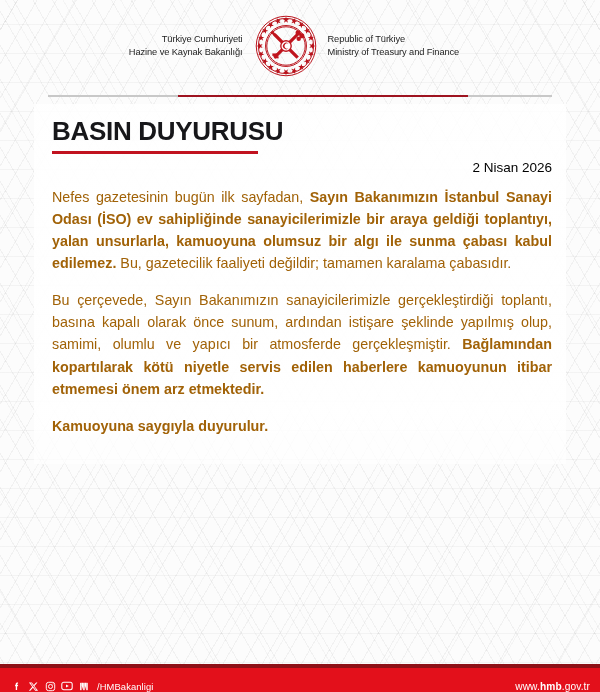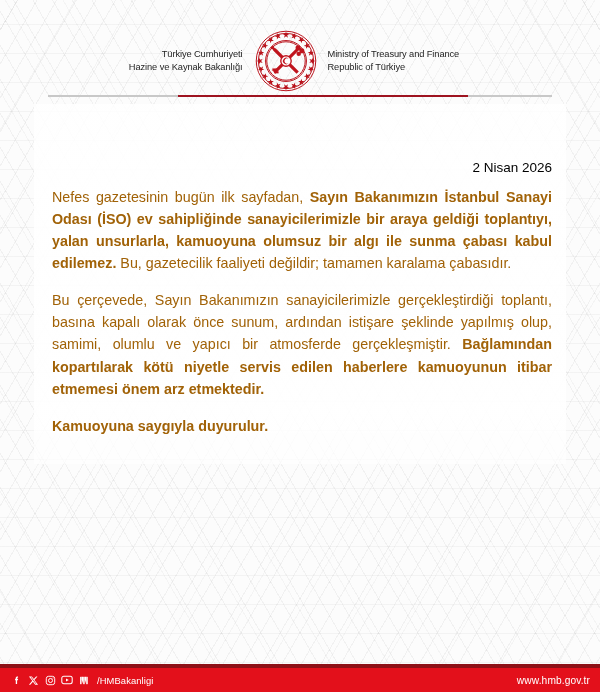--- a/index.html
+++ b/index.html
@@ -53,21 +53,21 @@
     pointer-events: none;
   }
 
   
   .header {
     position: absolute;
     left: 0; top: 0;
     width: 588px;
     height: 92px;
     display: flex;
-    align-items: flex-end;
+    align-items: center;
     justify-content: center;
   }
 
   .header-inner {
     display: flex;
     align-items: center;
     gap: 0;
   }
 
   .lockup-tr {
@@ -172,21 +172,21 @@
     background: #8d1117;
   }
   .footer {
     position: absolute;
     left: 0;
     bottom: 0;
     width: 600px;
     height: 24px;
     background: #e3101b;
     display: flex;
-    align-items: center;
+    align-items: flex-end;
     justify-content: space-between;
     padding: 0 10px;
   }
 
   .social {
     display: flex;
     align-items: center;
     gap: 5px;
   }
   .social .ic {
@@ -205,21 +205,21 @@
     margin-left: 2px;
     letter-spacing: 0.1px;
   }
 
   .weburl {
     color: #ffffff;
     font-size: 10.2px;
     letter-spacing: 0.1px;
     white-space: nowrap;
   }
-  .weburl b { font-weight: normal; }
+  .weburl b { font-weight: bold; }
 </style>
 </head>
 <body>
 
 <div id="page">
 
   <div class="pattern-layer"></div>
   <div class="content-wash"></div>
 
   <div class="header">
@@ -277,31 +277,35 @@
             <rect x="31" y="66.5" width="7" height="3.4"></rect>
           </g>
           <g fill="#ffffff" stroke="#c0141d" stroke-width="2.2">
             <circle cx="50" cy="50" r="8.4"></circle>
           </g>
           <path d="M54.2 46.6a5.2 5.2 0 1 0 0 6.8 4.2 4.2 0 1 1 0-6.8z" fill="#c0141d"></path>
         </svg>
       </div>
 
       <div class="lockup-en">
+        <div>Republic of Türkiye</div>
         <div>Ministry of Treasury and Finance</div>
-        <div>Republic of Türkiye</div>
       </div>
 
     </div>
   </div>
 
   <div class="divider">
     <div class="divider-red"></div>
   </div>
 
+  <div class="title-block">
+    <div class="title">BASIN DUYURUSU</div>
+    <div class="title-rule"></div>
+  </div>
 
   <div class="date">2 Nisan 2026</div>
 
   <div class="body-copy">
 
     <p class="para"><span>Nefes gazetesinin bugün ilk sayfadan, </span><b>Sayın Bakanımızın İstanbul Sanayi Odası (İSO) ev sahipliğinde sanayicilerimizle bir araya geldiği toplantıyı, yalan unsurlarla, kamuoyuna olumsuz bir algı ile sunma çabası kabul edilemez.</b><span> Bu, gazetecilik faaliyeti değildir; tamamen karalama çabasıdır.</span></p>
 
 
     <p class="para"><span>Bu çerçevede, Sayın Bakanımızın sanayicilerimizle gerçekleştirdiği toplantı, basına kapalı olarak önce sunum, ardından istişare şeklinde yapılmış olup, samimi, olumlu ve yapıcı bir atmosferde gerçekleşmiştir. </span><b>Bağlamından kopartılarak kötü niyetle servis edilen haberlere kamuoyunun itibar etmemesi önem arz etmektedir.</b></p>
 

